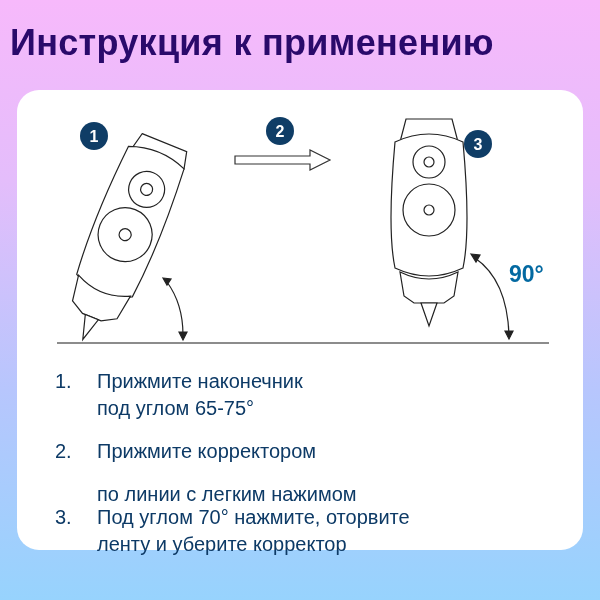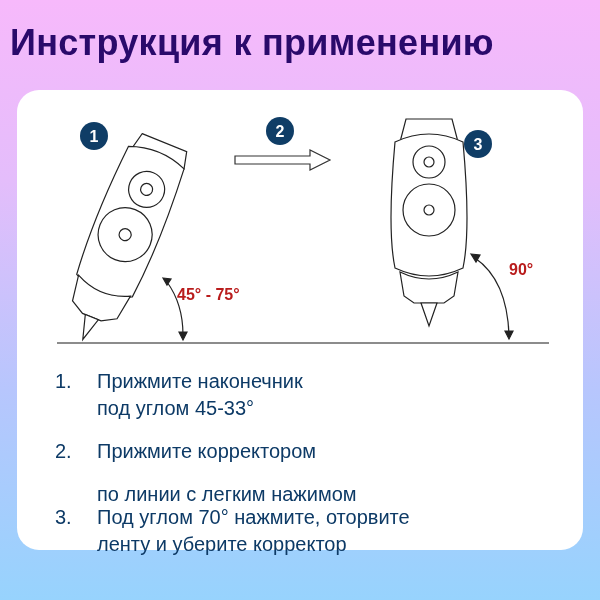--- a/index.html
+++ b/index.html
@@ -13,21 +13,21 @@
       font-size:36px; font-weight:bold; color:#2a0a6b; letter-spacing:0.3px;
     }
     .card {
       position:absolute; left:17px; top:90px; width:566px; height:460px;
       background:#ffffff; border-radius:22px;
     }
     svg.diagram { position:absolute; left:0; top:0; }
     .step { position:absolute; font-size:20px; color:#0d3a66; line-height:27px; }
     .step .num { position:absolute; left:0; top:0; width:30px; }
     .step .text { position:absolute; left:42px; top:0; white-space:nowrap; }
-    .angle-label { position:absolute; font-size:16px; color:#b91c1c; font-weight:bold; font-family:"Liberation Sans", sans-serif; }
+    .angle-label { position:absolute; font-size:23px; color:#0369a1; font-weight:bold; font-family:"Liberation Sans", sans-serif; }
   </style>
 </head>
 <body>
 
 <div class="title">Инструкция к применению</div>
 
 <div class="card">
   <svg class="diagram" width="566" height="270" viewBox="0 0 566 270">
 
     <line x1="40" y1="253" x2="532" y2="253" stroke="#666" stroke-width="1.5"></line>
@@ -79,27 +79,26 @@
       <circle cx="412" cy="120" r="5"></circle>
     </g>
 
     <g fill="none" stroke="#222" stroke-width="1.2">
       <path d="M458 168 Q490 190 492 245"></path>
       <path d="M454 164 l9 1 l-4 7 Z" fill="#222"></path>
       <path d="M488 241 l8 0 l-4 8 Z" fill="#222"></path>
     </g>
   </svg>
 
-  <div class="angle-label" style="left:160px; top:196px;">45° - 75°</div>
   <div class="angle-label" style="left:492px; top:171px;">90°</div>
 
   <div class="step" style="left:38px; top:278px;">
     <span class="num">1.</span>
     <span class="text">Прижмите наконечник</span>
-    <span class="text" style="top:27px;">под углом 45-33°</span>
+    <span class="text" style="top:27px;">под углом 65-75°</span>
   </div>
   <div class="step" style="left:38px; top:348px;">
     <span class="num">2.</span>
     <span class="text">Прижмите корректором</span>
     <span class="text" style="top:27px;margin-top:16px;">по линии с легким нажимом</span>
   </div>
   <div class="step" style="left:38px; top:414px;">
     <span class="num">3.</span>
     <span class="text">Под углом 70° нажмите, оторвите</span>
     <span class="text" style="top:27px;text-align:right;">ленту и уберите корректор</span>

